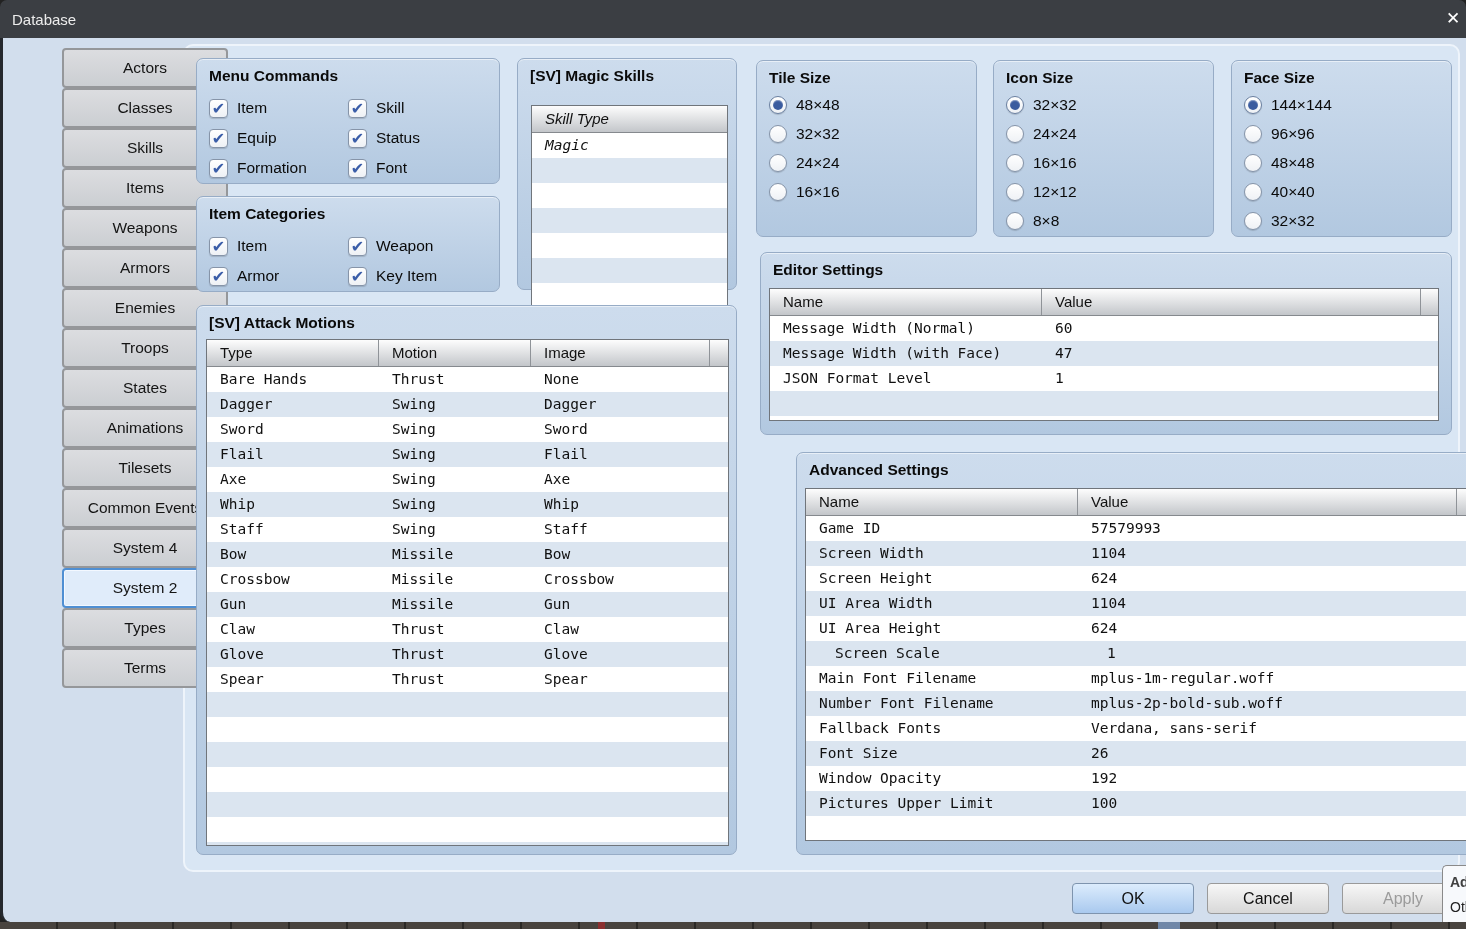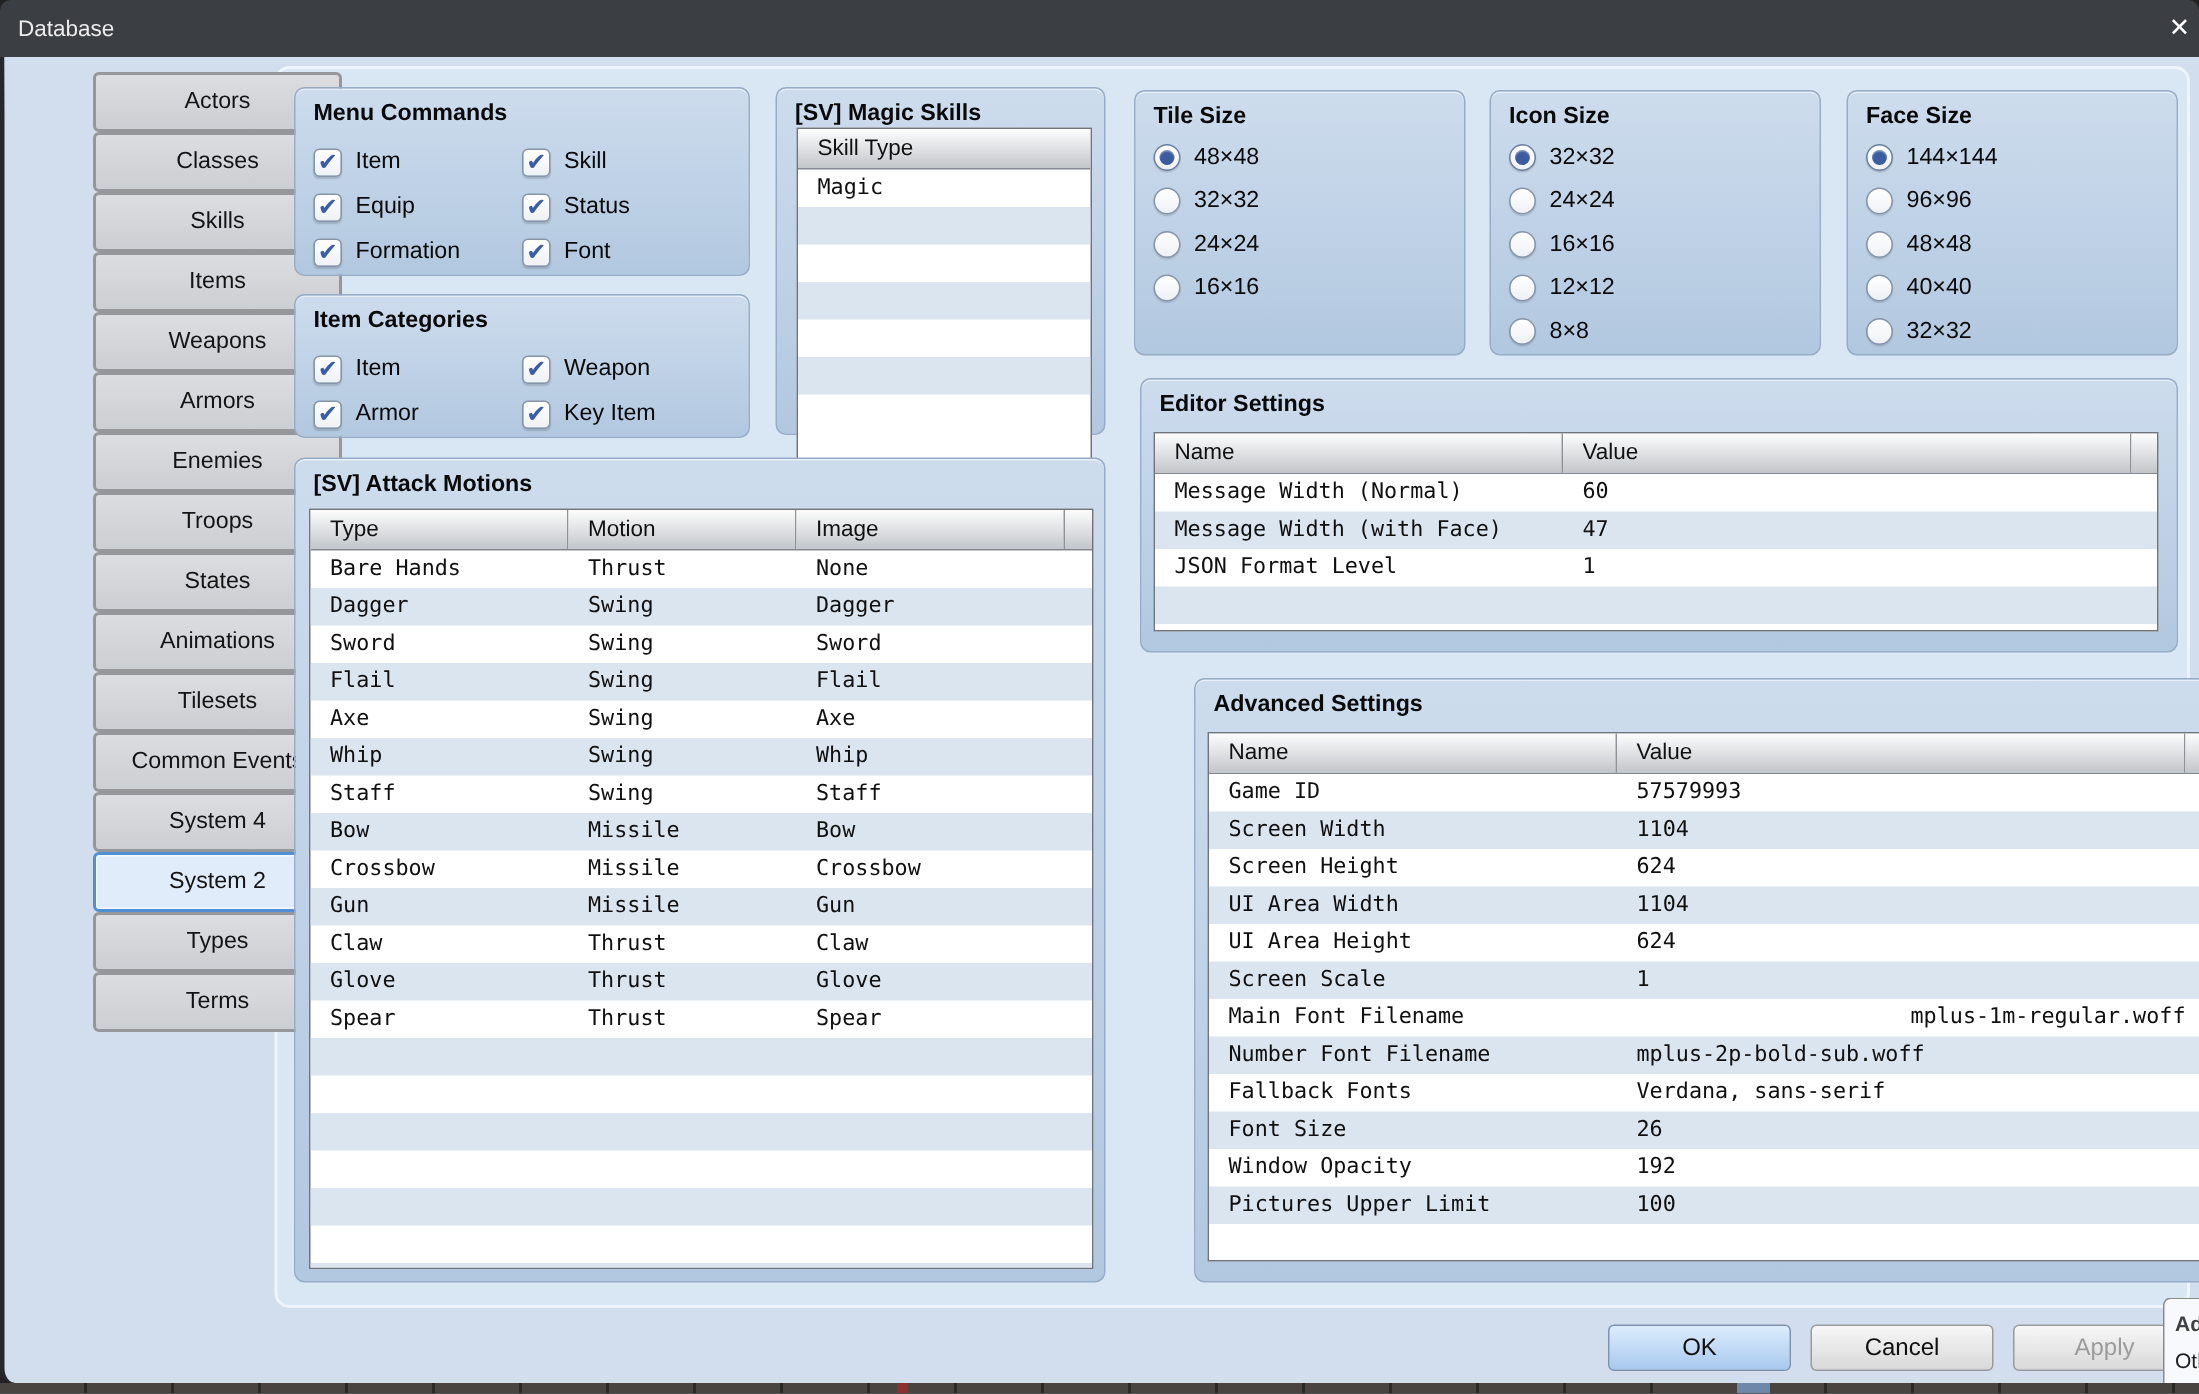--- a/index.html
+++ b/index.html
@@ -112,21 +112,21 @@
   }
   .th.stub{flex:1;border-right:none;padding-left:0;}
   .th:last-child{border-right:none;}
   .tbody .tr{display:flex;height:25px;}
   .tbody .tr:nth-child(even){background:#dbe5f0;}
   .td{
     box-sizing:border-box;height:25px;line-height:25px;padding-left:13px;
     font-family:"DejaVu Sans Mono",monospace;font-size:14.5px;color:#101010;
     overflow:hidden;white-space:nowrap;
   }
-  .g-magic .tbl{left:13px;top:26px;width:197px;height:222px;}
+  .g-magic .tbl{left:13px;top:46px;width:197px;height:222px;font-style:italic;}
   .g-attack .tbl{left:9px;top:33px;width:523px;height:507px;}
   .g-editor .tbl{left:8px;top:35px;width:670px;height:133px;}
   .g-adv .tbl{left:8px;top:35px;width:670px;height:353px;}
 
   
   .btn{
     position:absolute;top:883px;width:122px;height:31px;box-sizing:border-box;
     border:1px solid #9a9a9a;border-radius:4px;
     background:linear-gradient(#f7f7f7,#d8d8d8);
     font-size:16px;color:#101010;text-align:center;line-height:29px;
@@ -470,26 +470,26 @@
           </div>
           <div class="tr">
             <div class="td" style="width: 272px;">UI Area Width</div>
             <div class="td" style="width: 379px;">1104</div>
           </div>
           <div class="tr">
             <div class="td" style="width: 272px;">UI Area Height</div>
             <div class="td" style="width: 379px;">624</div>
           </div>
           <div class="tr">
-            <div class="td" style="width: 272px;">Screen Scale</div>
+            <div class="td" style="width: 272px; margin-left: 16px;">Screen Scale</div>
             <div class="td" style="width: 379px;">1</div>
           </div>
           <div class="tr">
             <div class="td" style="width: 272px;">Main Font Filename</div>
-            <div class="td" style="width: 379px; text-align: right;">mplus-1m-regular.woff</div>
+            <div class="td" style="width: 379px;">mplus-1m-regular.woff</div>
           </div>
           <div class="tr">
             <div class="td" style="width: 272px;">Number Font Filename</div>
             <div class="td" style="width: 379px;">mplus-2p-bold-sub.woff</div>
           </div>
           <div class="tr">
             <div class="td" style="width: 272px;">Fallback Fonts</div>
             <div class="td" style="width: 379px;">Verdana, sans-serif</div>
           </div>
           <div class="tr">

